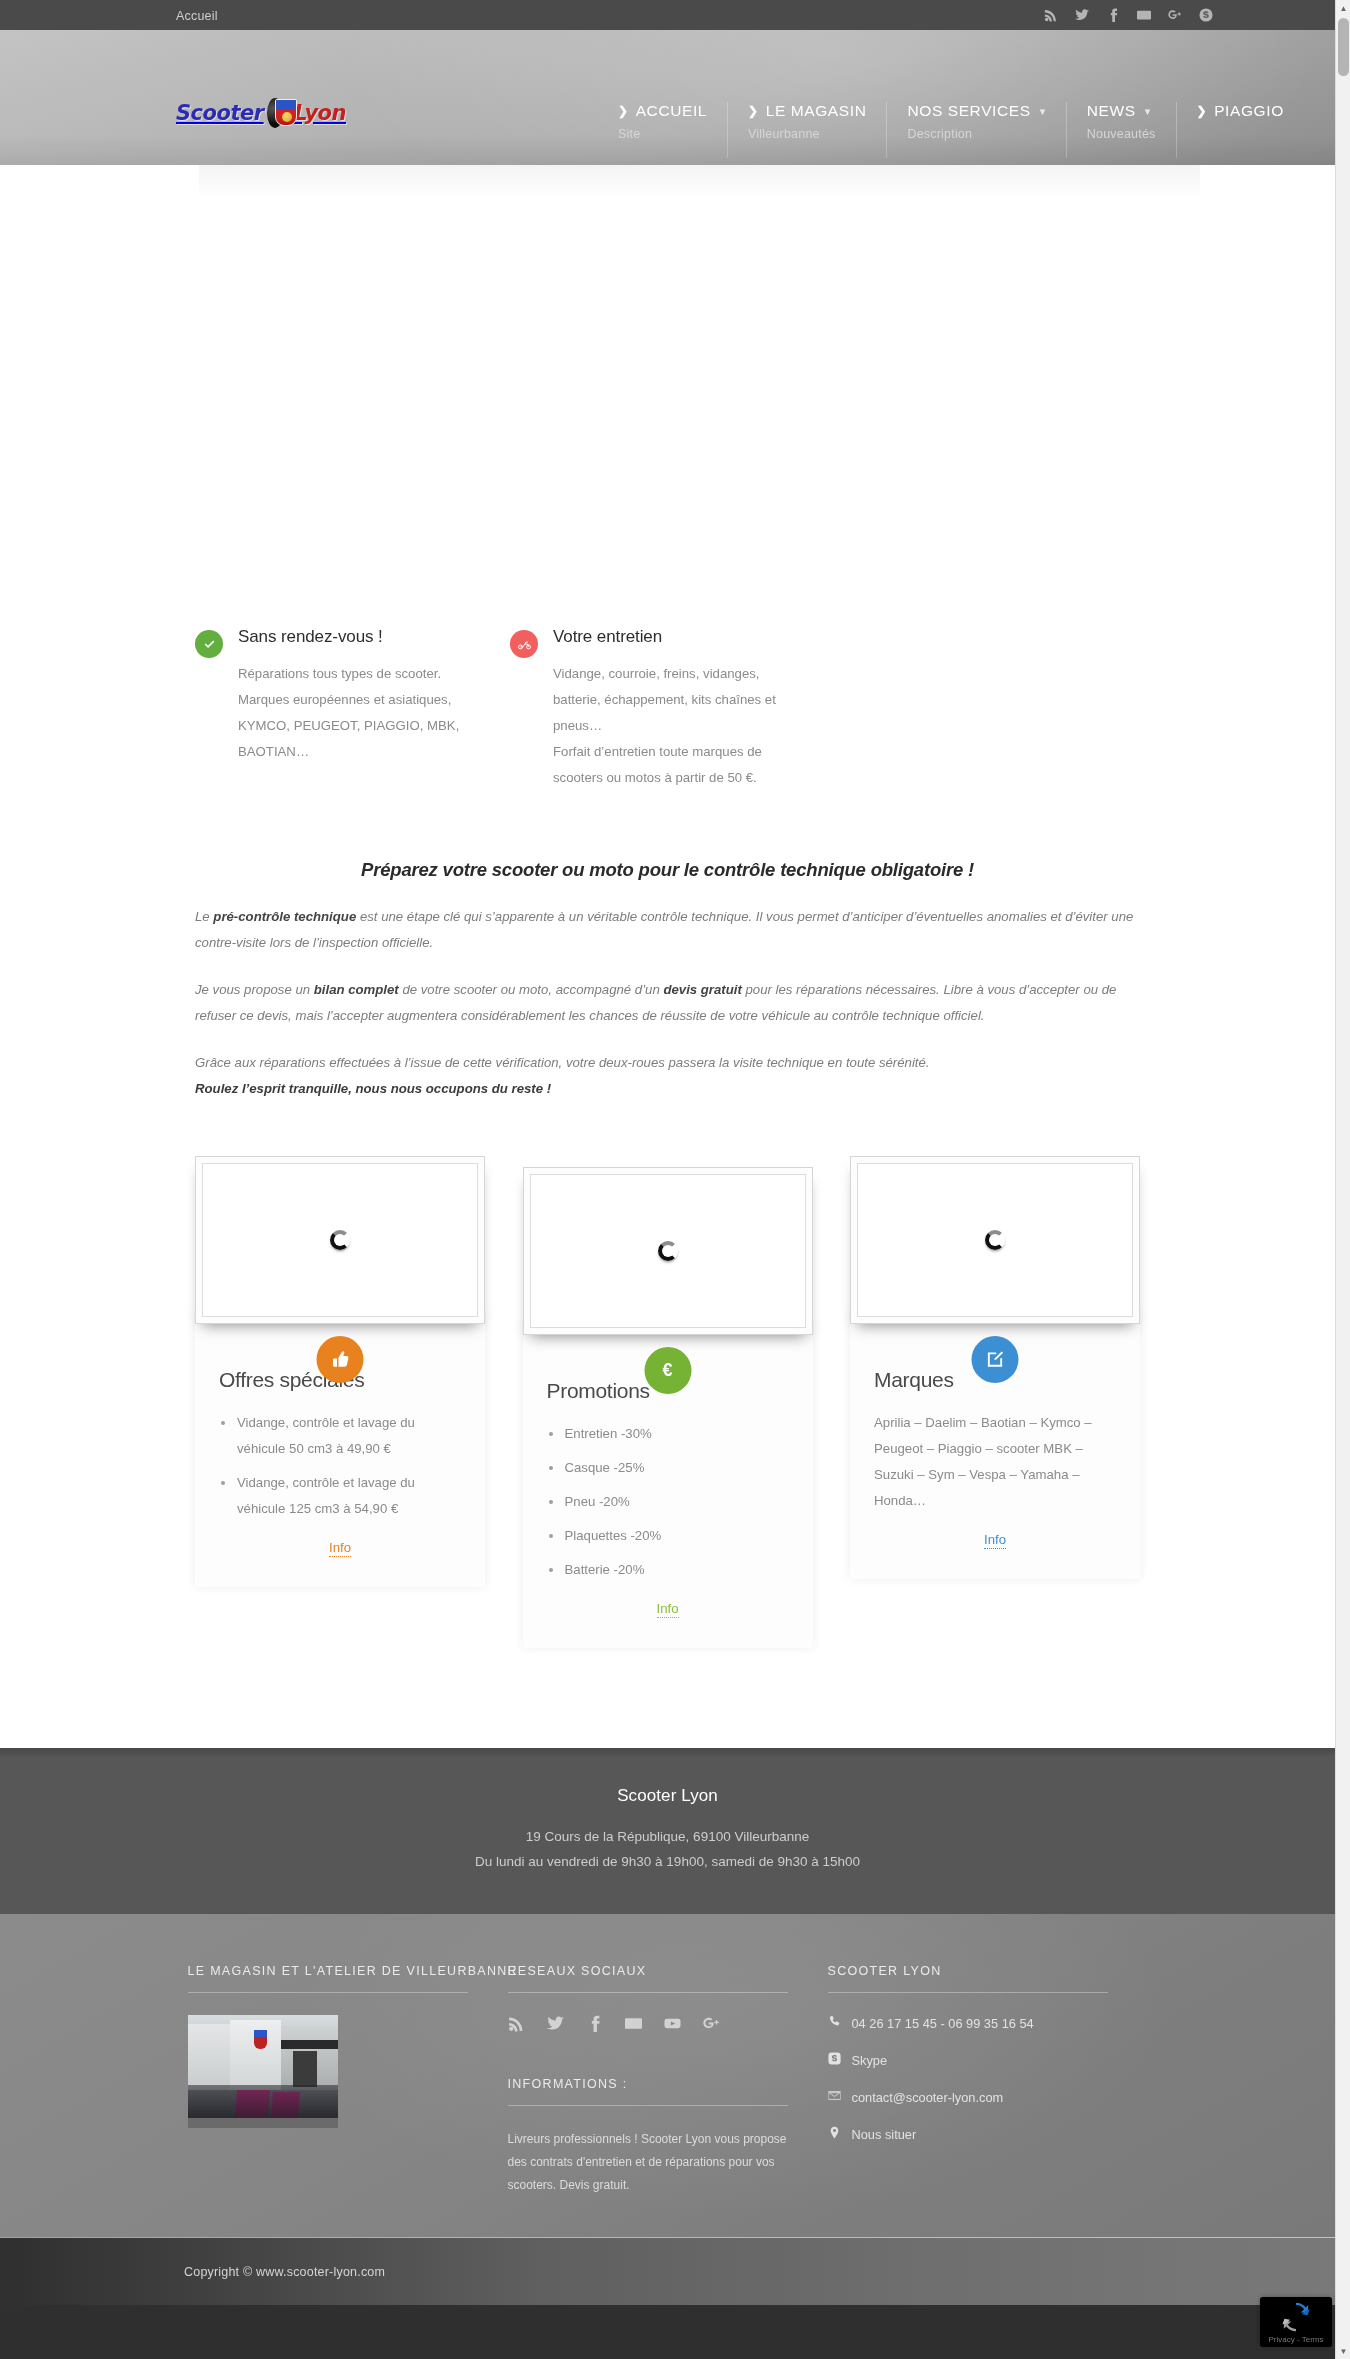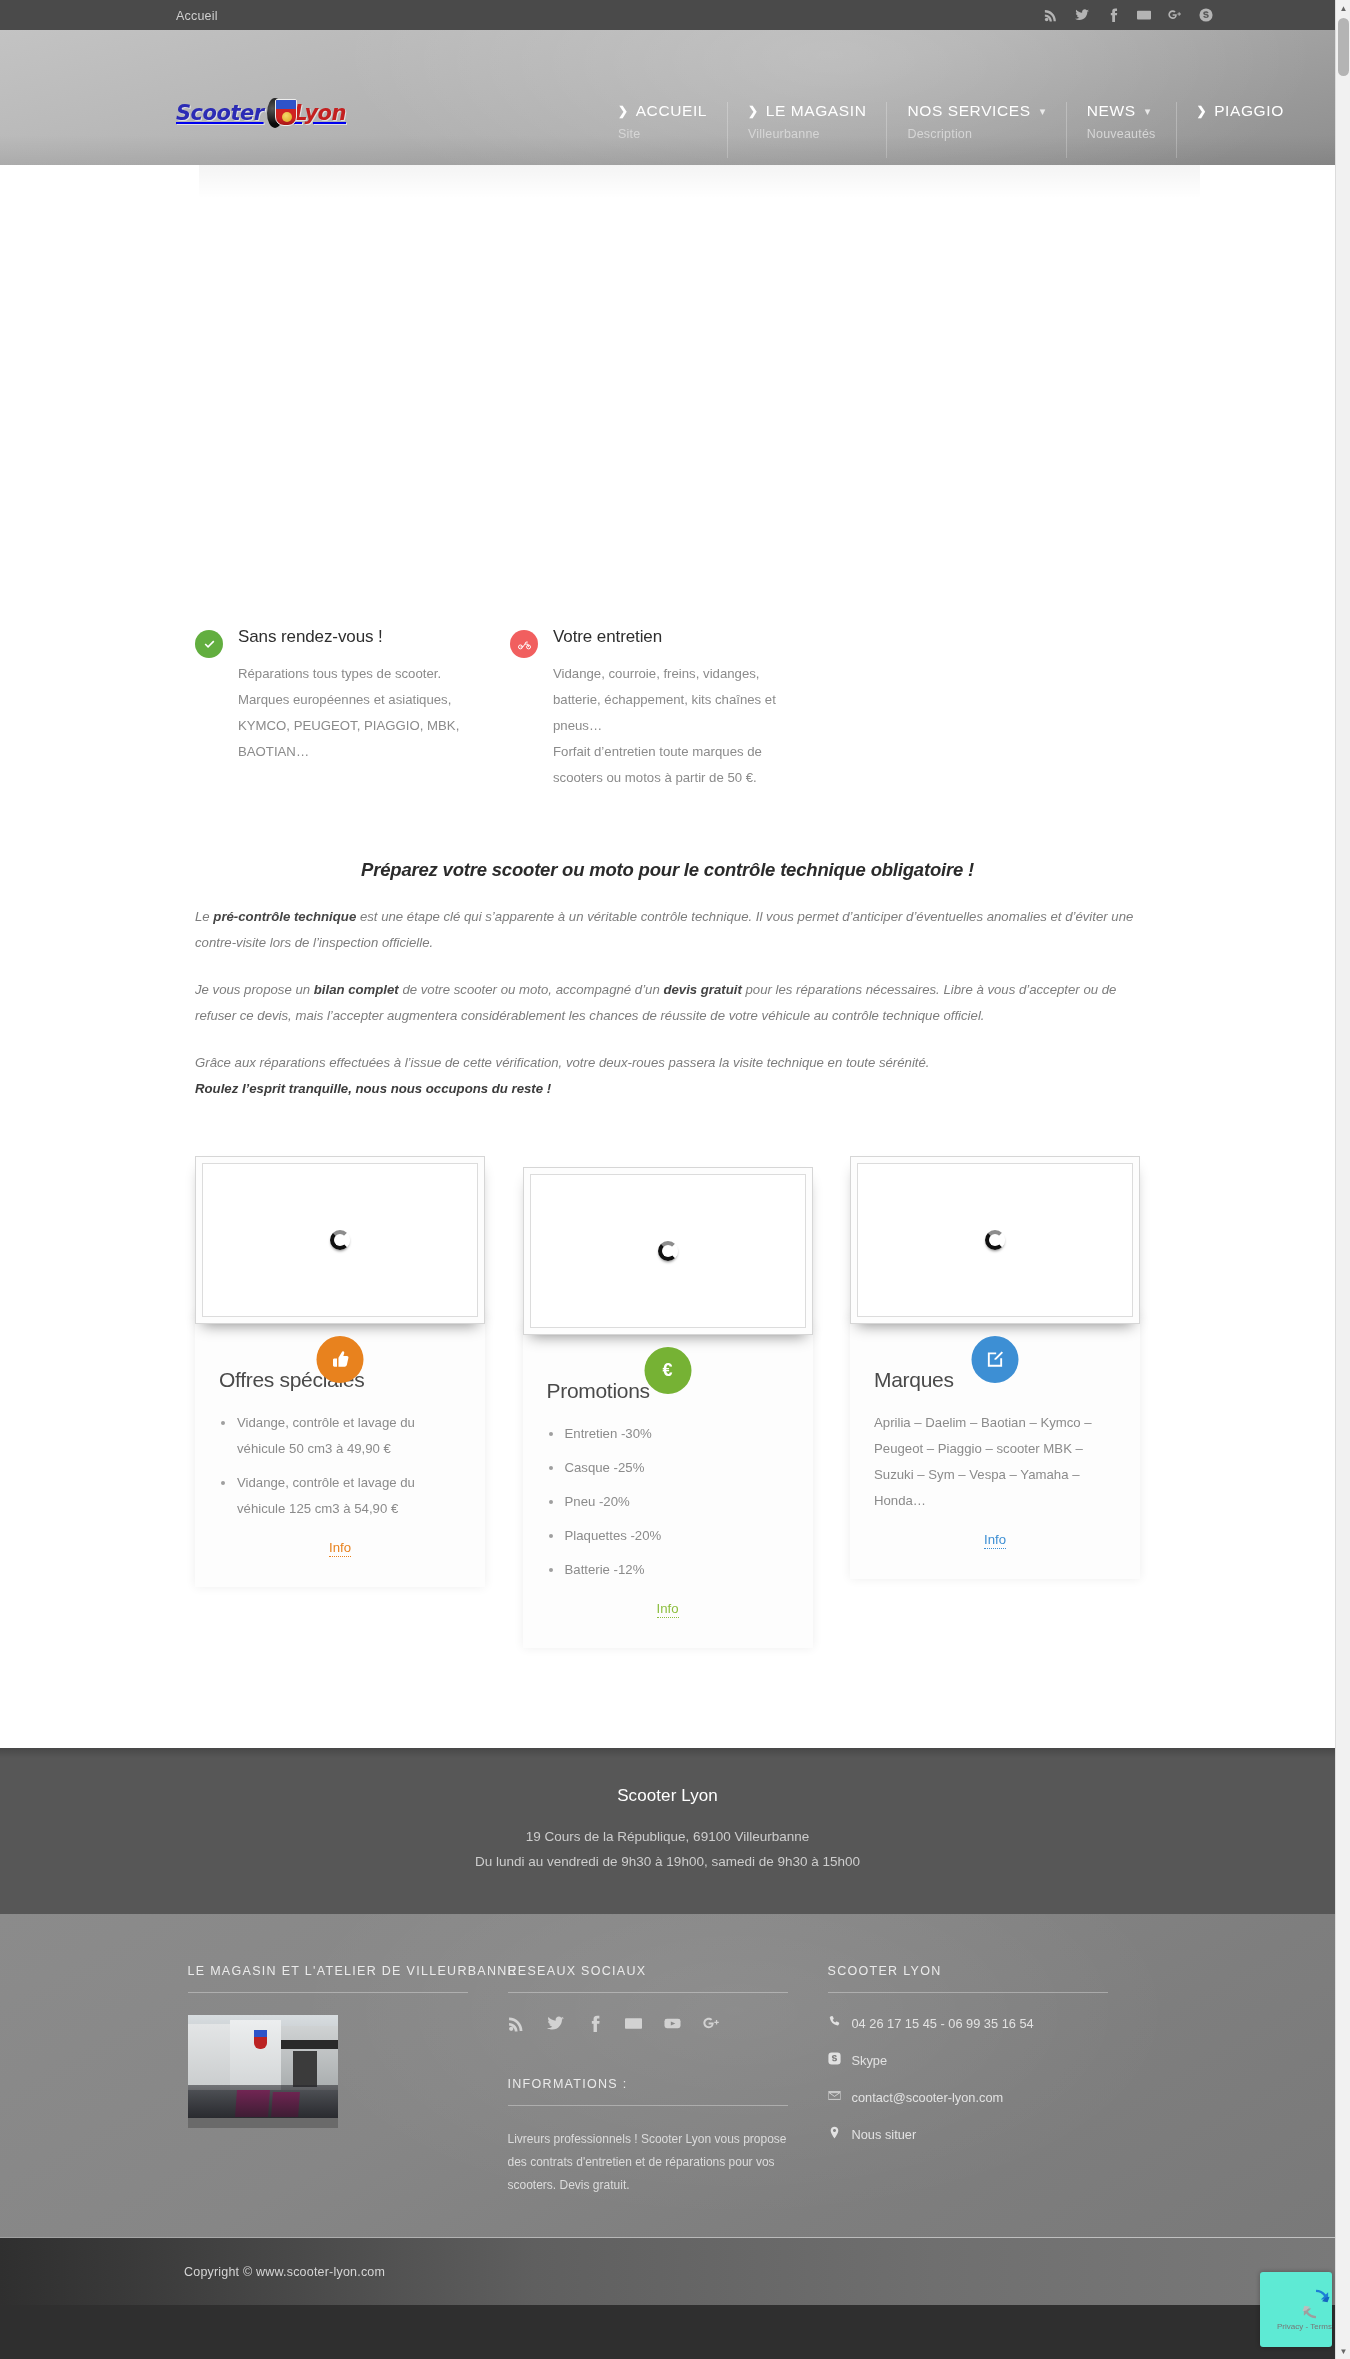--- a/index.html
+++ b/index.html
@@ -414,27 +414,27 @@
     margin-left: 184px;
     color: #d5d5d5;
     font-size: 12.5px;
     letter-spacing: .2px;
   }
 
   
   .recaptcha {
     position: absolute;
     right: 18px; bottom: 12px;
-    width: 72px; height: 75px;
-    background: #5eead4;
+    width: 72px; height: 50px;
+    background: #000000;
     border-radius: 3px;
     box-shadow: 0 0 5px rgba(0,0,0,.3);
     display: flex;
     flex-direction: column;
-    align-items: flex-end;
+    align-items: center;
     justify-content: center;
     z-index: 60;
   }
   .recaptcha .rc-logo { width: 32px; height: 32px; margin-bottom: 2px; }
   .recaptcha .rc-text { font-size: 8px; color: #777; white-space: nowrap; }
 
   
   .scrollbar {
     position: absolute;
     right: 0; top: 0;
@@ -642,21 +642,21 @@
         <div class="card-badge" style="background:#76b234">
           <span class="eur">€</span>
         </div>
         <div class="card-box">
           <div class="card-title">Promotions</div>
           <ul class="card-list">
             <li>Entretien -30%</li>
             <li>Casque -25%</li>
             <li>Pneu -20%</li>
             <li>Plaquettes -20%</li>
-            <li>Batterie -12%</li>
+            <li>Batterie -20%</li>
           </ul>
           <a class="card-info" href="#" style="color:#8cbe3f">Info</a>
         </div>
       </div>
 
       <div class="card c3">
         <div class="card-frame">
           <div class="card-frame-inner">
             <div class="spinner"></div>
           </div>

